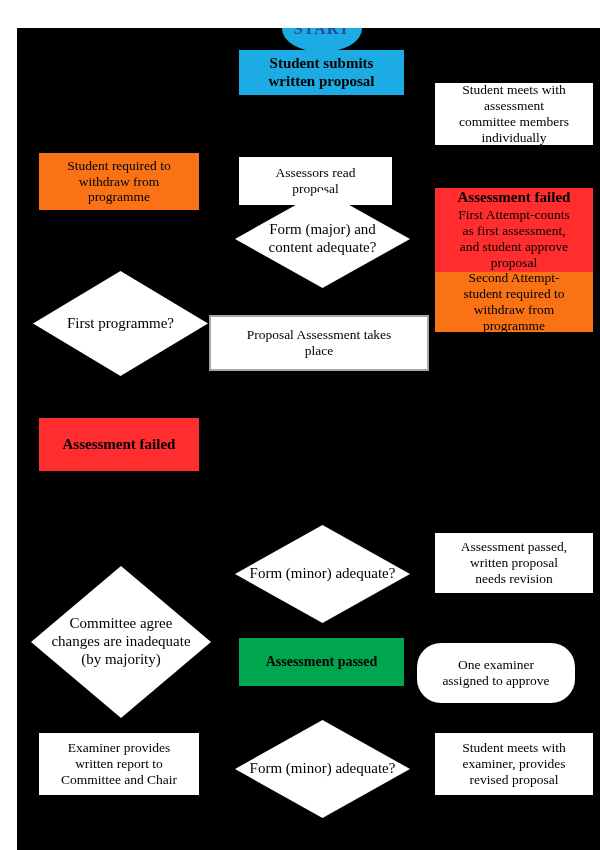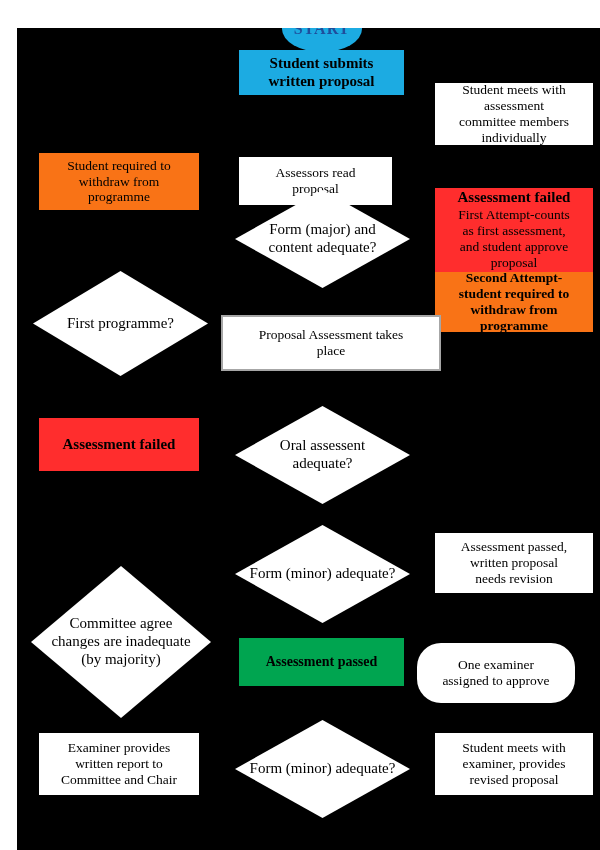--- a/index.html
+++ b/index.html
@@ -126,41 +126,37 @@
   <div class="diamond-wrap" style="left:218px; top:162px; width:175px; height:98px;">
     <div class="diamond-shape"></div>
     <div class="diamond-label">Form (major) and content adequate?</div>
   </div>
 
   <div class="node rect red" style="left:418px; top:160px; width:158px; height:84px;">
     <span class="hdr">Assessment failed</span>
     <span>First Attempt-counts as first assessment, and student approve proposal</span>
   </div>
 
-  <div class="node rect yellow" style="left:418px; top:244px; width:158px; height:60px;font-weight:bold;">
+  <div class="node rect yellow" style="left:418px; top:244px; width:158px; height:60px;">
     <span>Second Attempt-student required to withdraw from programme</span>
   </div>
 
   <div class="diamond-wrap" style="left:16px; top:243px; width:175px; height:105px;">
     <div class="diamond-shape"></div>
     <div class="diamond-label">First programme?</div>
   </div>
 
-  <div class="node rect bordered" style="left:204px; top:287px; width:220px; height:56px;">
+  <div class="node rect bordered" style="left:192px; top:287px; width:220px; height:56px;">
     <span>Proposal Assessment takes place</span>
   </div>
 
   <div class="node rect red" style="left:22px; top:390px; width:160px; height:53px;">
     <span class="hdr">Assessment failed</span>
   </div>
 
-  <div class="diamond-wrap" style="left:218px; top:378px; width:175px; height:98px;">
-    <div class="diamond-shape"></div>
-    <div class="diamond-label">Oral assessent adequate?</div>
-  </div>
 
   <div class="diamond-wrap" style="left:218px; top:497px; width:175px; height:98px;">
     <div class="diamond-shape"></div>
     <div class="diamond-label">Form (minor) adequate?</div>
   </div>
 
   <div class="node rect" style="left:418px; top:505px; width:158px; height:60px;">
     <span>Assessment passed, written proposal needs revision</span>
   </div>
 

